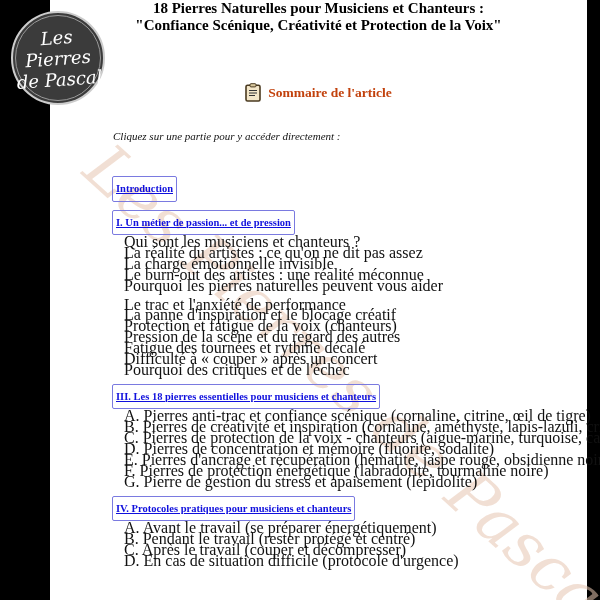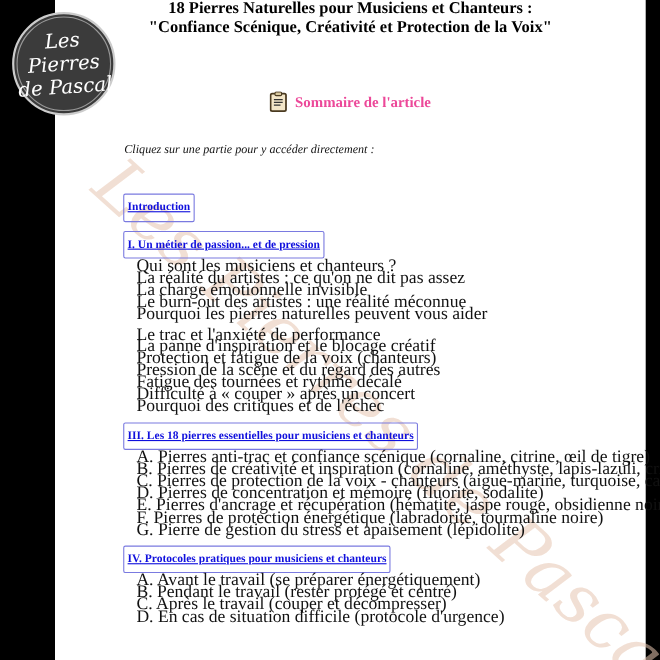--- a/index.html
+++ b/index.html
@@ -85,21 +85,21 @@
   .summary-header{
     margin-top:50px;
     display:flex;
     align-items:center;
     justify-content:center;
     gap:7px;
   }
   .summary-label{
     font-weight:bold;
     font-size:13.5px;
-    color:#ec4899;
+    color:#c2410c;
   }
   
   .instruction{
     margin-top:28px;
     margin-left:63px;
     font-style:italic;
     font-size:11px;
     color:var(--text-black);
   }
   

